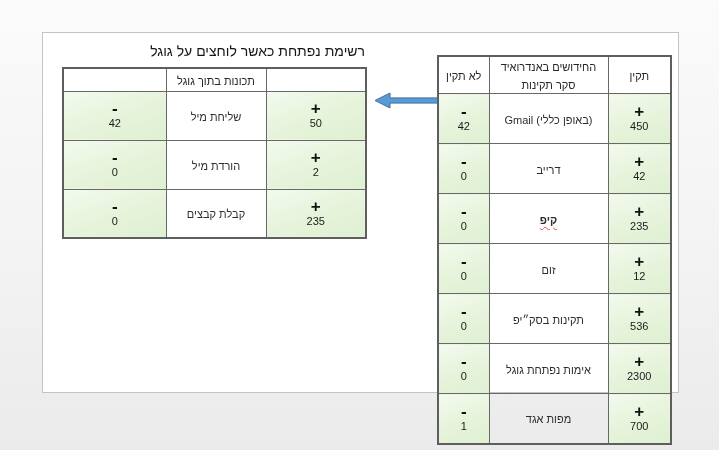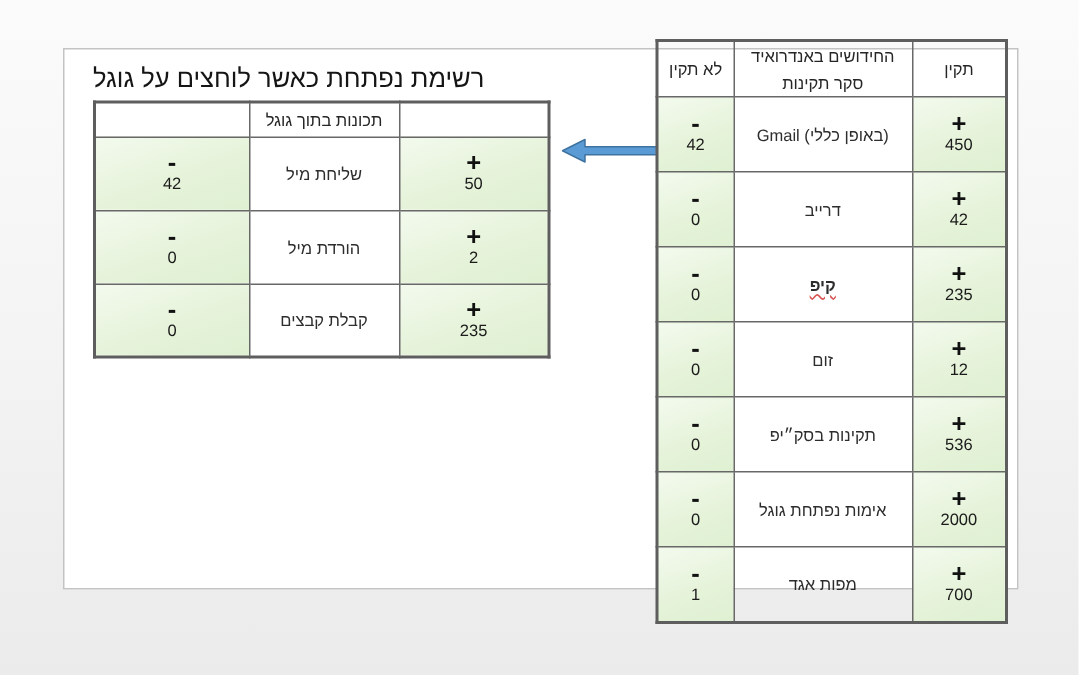--- a/index.html
+++ b/index.html
@@ -23,27 +23,27 @@
   .tbl{border:2px solid #5e5e5e;}
   .val{
     background:linear-gradient(160deg,#f3faee 0%,#e6f3da 55%,#def0d2 100%);
   }
   .lbl{
     font-size:11px; line-height:14px; color:#2d2d2d; direction:rtl; unicode-bidi:plaintext;
   }
   .sym{display:block; font-weight:bold; font-size:17px; line-height:14px; color:#111; margin-top:1px;}
   .num{display:block; font-size:11px; line-height:14px; color:#1b1b1b;}
   .left-title{
-    position:absolute; left:62px; top:43px; width:303px; text-align:left;
-    font-size:17px; color:#151515; direction:rtl;
+    position:absolute; left:62px; top:43px; width:303px; text-align:right;
+    font-size:14px; color:#151515; direction:rtl;
   }
   #left-tbl{left:62px; top:67px; width:303px;border-radius:32px;}
   #left-tbl tr.hdr td{height:23px;}
   #left-tbl tr.row td{height:49px;}
-  #right-tbl{left:437px; top:26px; width:233px;}
+  #right-tbl{left:437px; top:55px; width:233px;}
   #right-tbl tr.hdr td{height:35px;}
   #right-tbl tr.row td{height:50px;}
   .hdr .lbl{color:#262626;}
   .subject-hdr{padding:2px 5px;margin-top:16px;}
   .misspelled{
     text-decoration:underline; text-decoration-style:wavy;
     text-decoration-color:#d9534f; text-decoration-thickness:1px;
     text-underline-offset:2px;
     font-weight:bold;
   }
@@ -204,21 +204,21 @@
     <tr class="row">
       <td class="val">
         <span class="sym">-</span>
         <span class="num">0</span>
       </td>
       <td>
         <span class="lbl">אימות נפתחת גוגל</span>
       </td>
       <td class="val">
         <span class="sym">+</span>
-        <span class="num">2000</span>
+        <span class="num">2300</span>
       </td>
     </tr>
     <tr class="row">
       <td class="val">
         <span class="sym">-</span>
         <span class="num">1</span>
       </td>
       <td>
         <span class="lbl">מפות אגד</span>
       </td>

